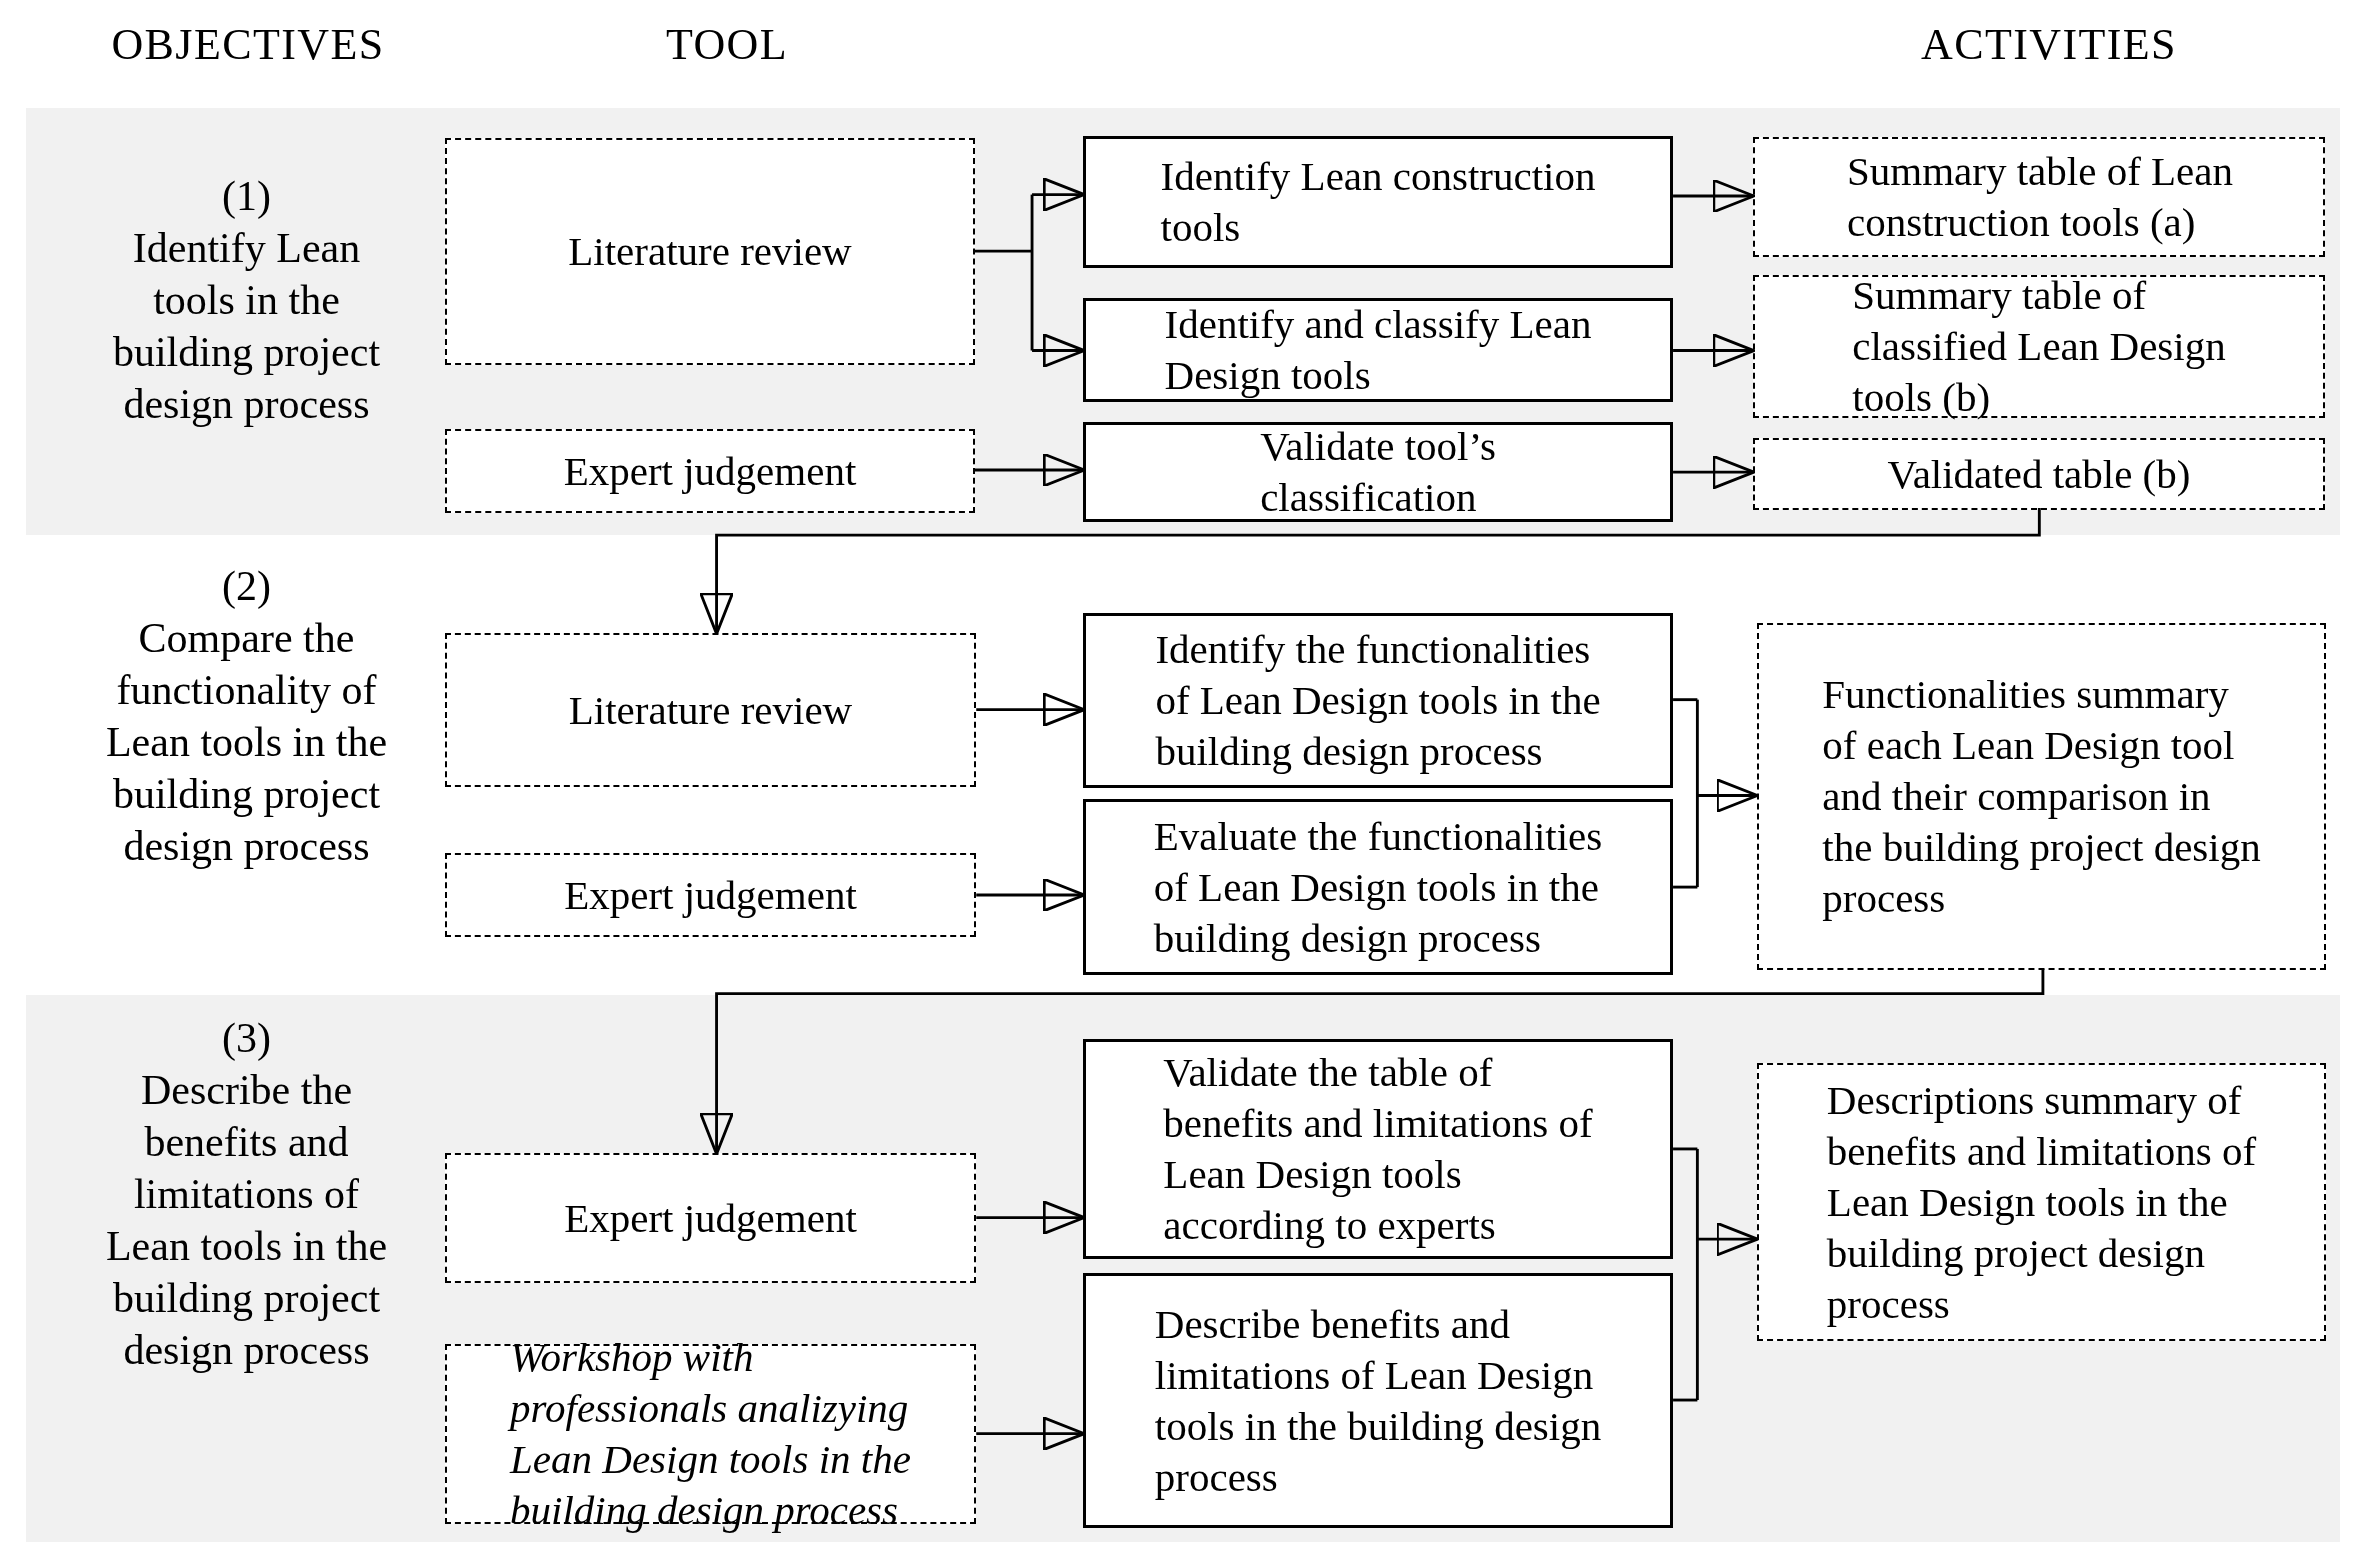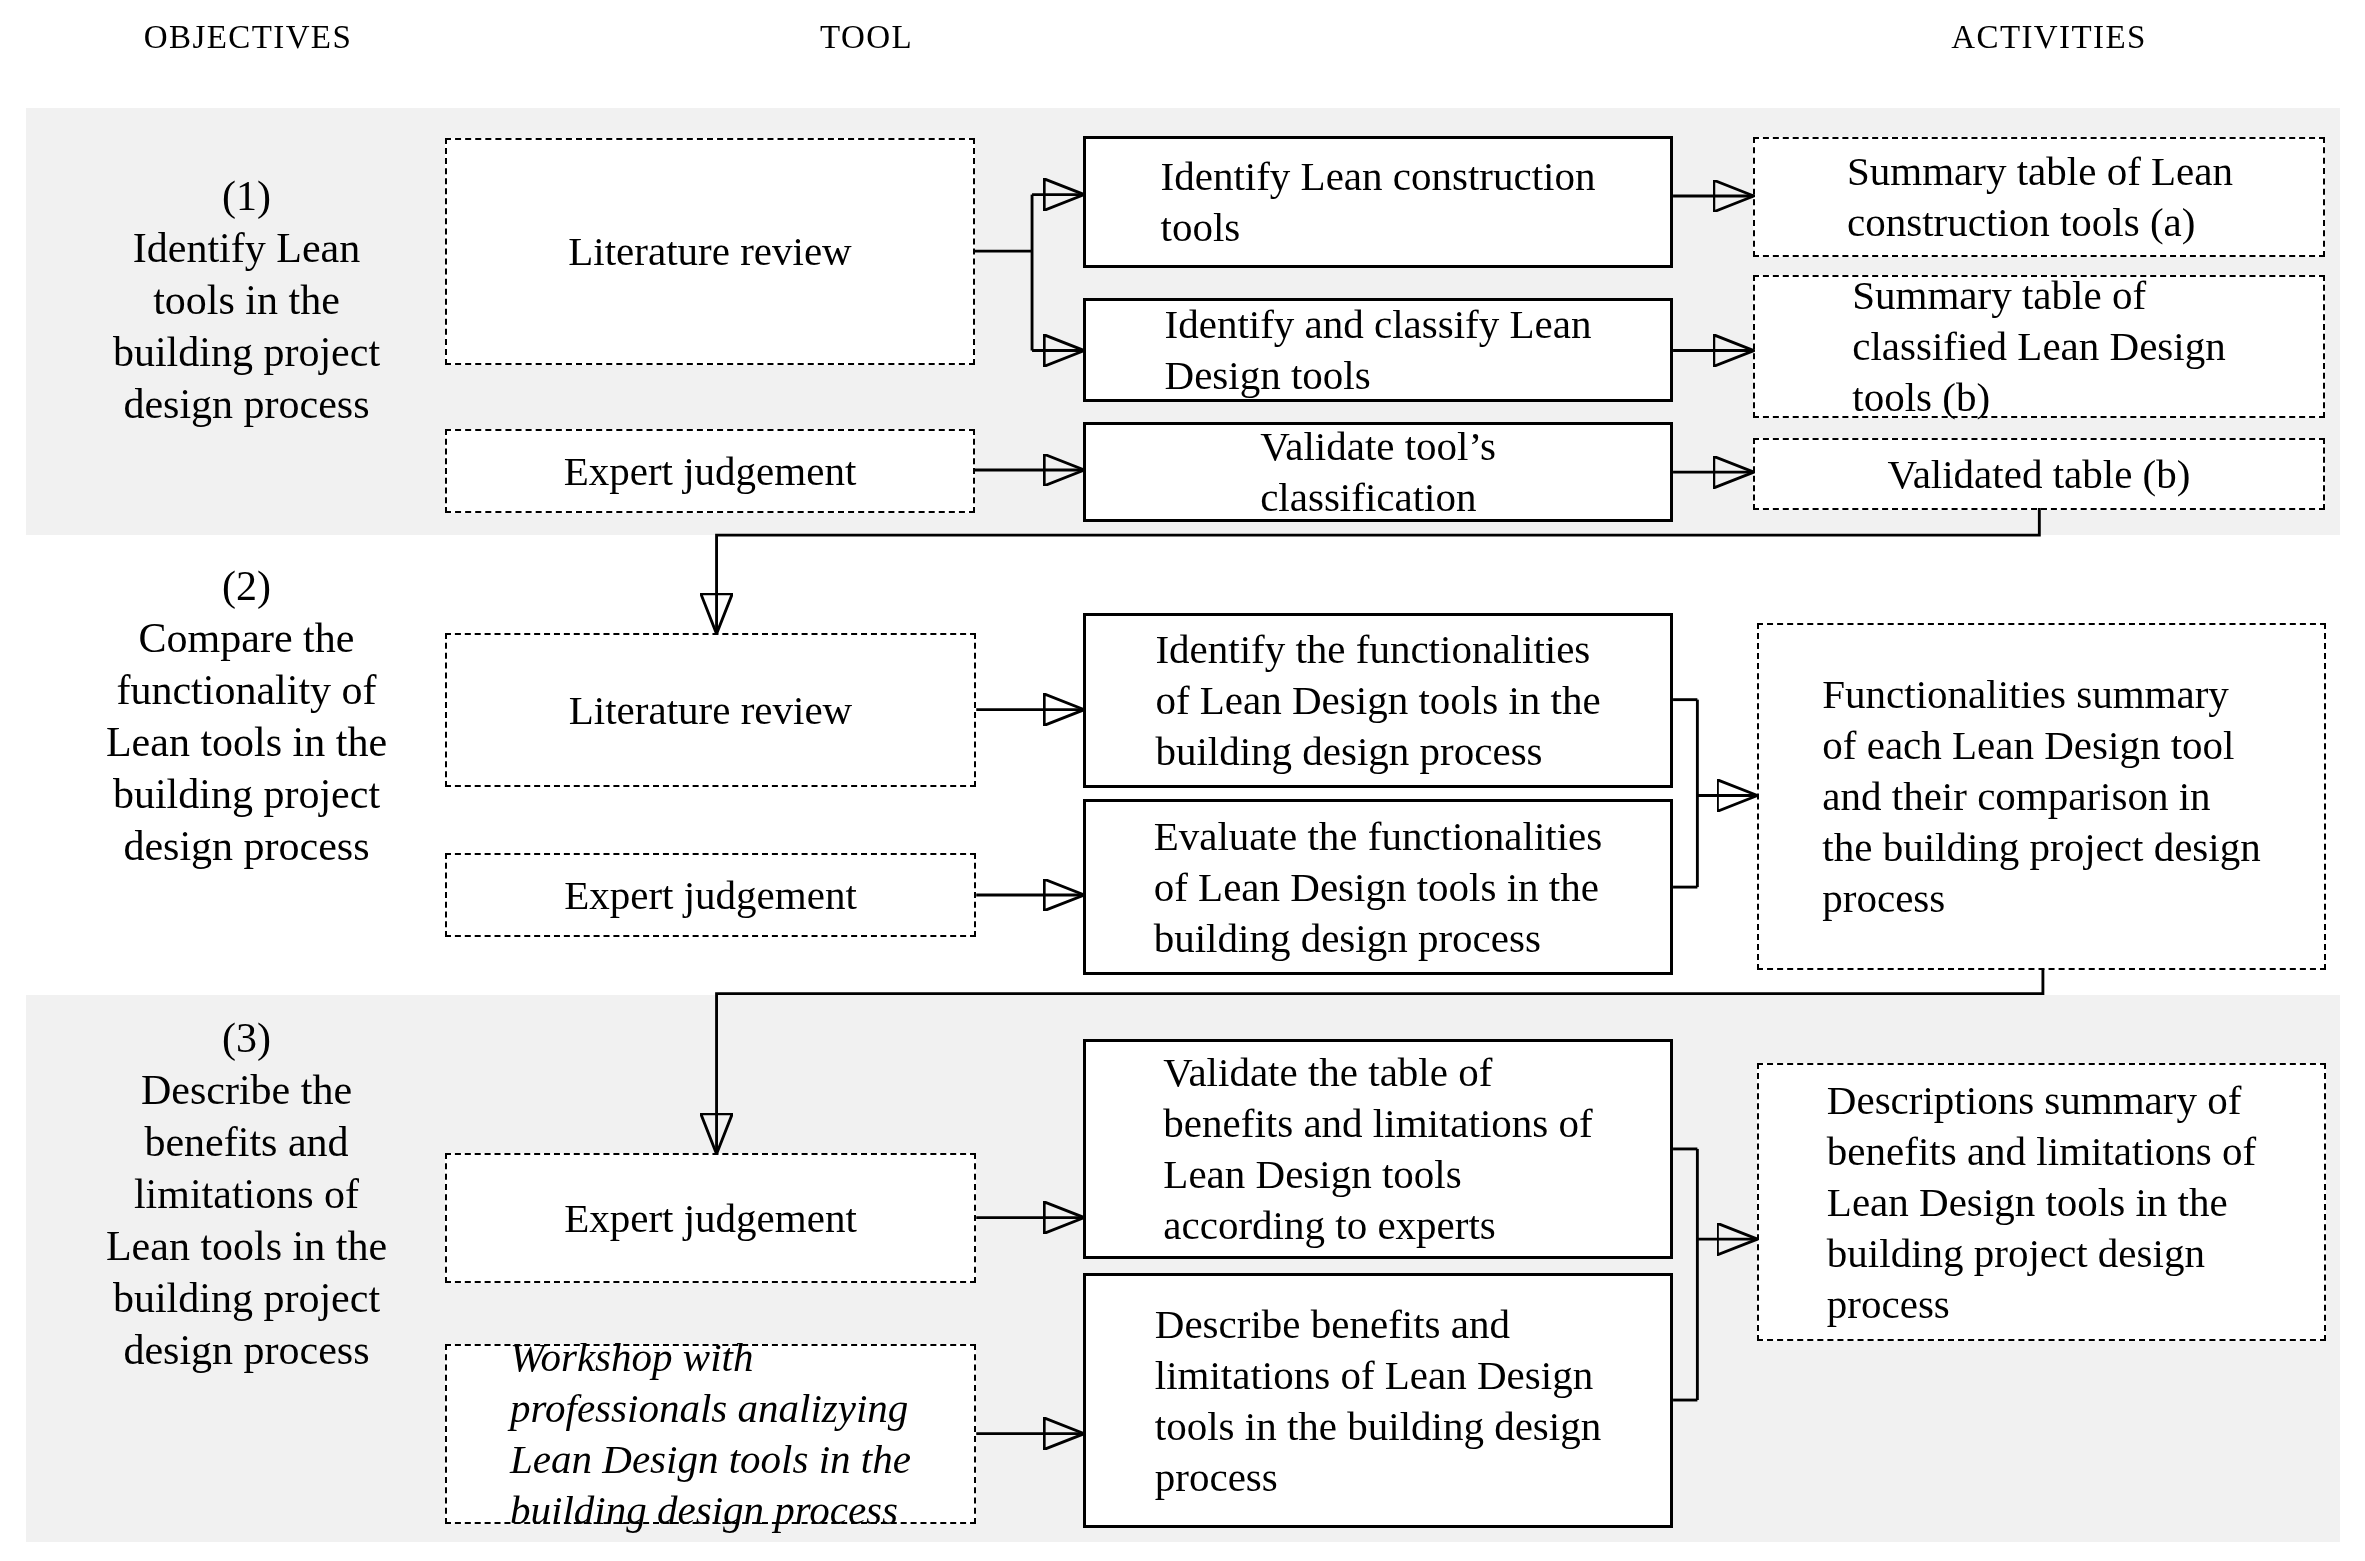--- a/index.html
+++ b/index.html
@@ -16,21 +16,21 @@
     position: absolute;
     left: 26px;
     width: 2314px;
     background: #f1f1f1;
   }
   .col-header {
     position: absolute;
     top: 18.6px;
     width: 372px;
     text-align: center;
-    font-size: 33px;
+    font-size: 44px;
     letter-spacing: 1.4px;
     white-space: pre-line;
   }
   .objective {
     position: absolute;
     width: 429px;
     text-align: center;
     font-size: 42px;
     line-height: 52px;
     white-space: pre-line;
@@ -60,21 +60,21 @@
 </style>
 </head>
 <body>
 
 <div id="page">
 
   <div class="band" style="top:108px; height:427px;"></div>
   <div class="band" style="top:995px; height:547px;"></div>
 
   <div class="col-header" style="left:62px;">OBJECTIVES</div>
-  <div class="col-header" style="left:541px;text-align:right;">TOOL</div>
+  <div class="col-header" style="left:541px;">TOOL</div>
   <div class="col-header" style="left:1863px;">ACTIVITIES</div>
 
   <div class="objective" style="left:32px; top:170px;">(1)
 Identify Lean
 tools in the
 building project
 design process</div>
   <div class="objective" style="left:32px; top:560px;">(2)
 Compare the
 functionality of

